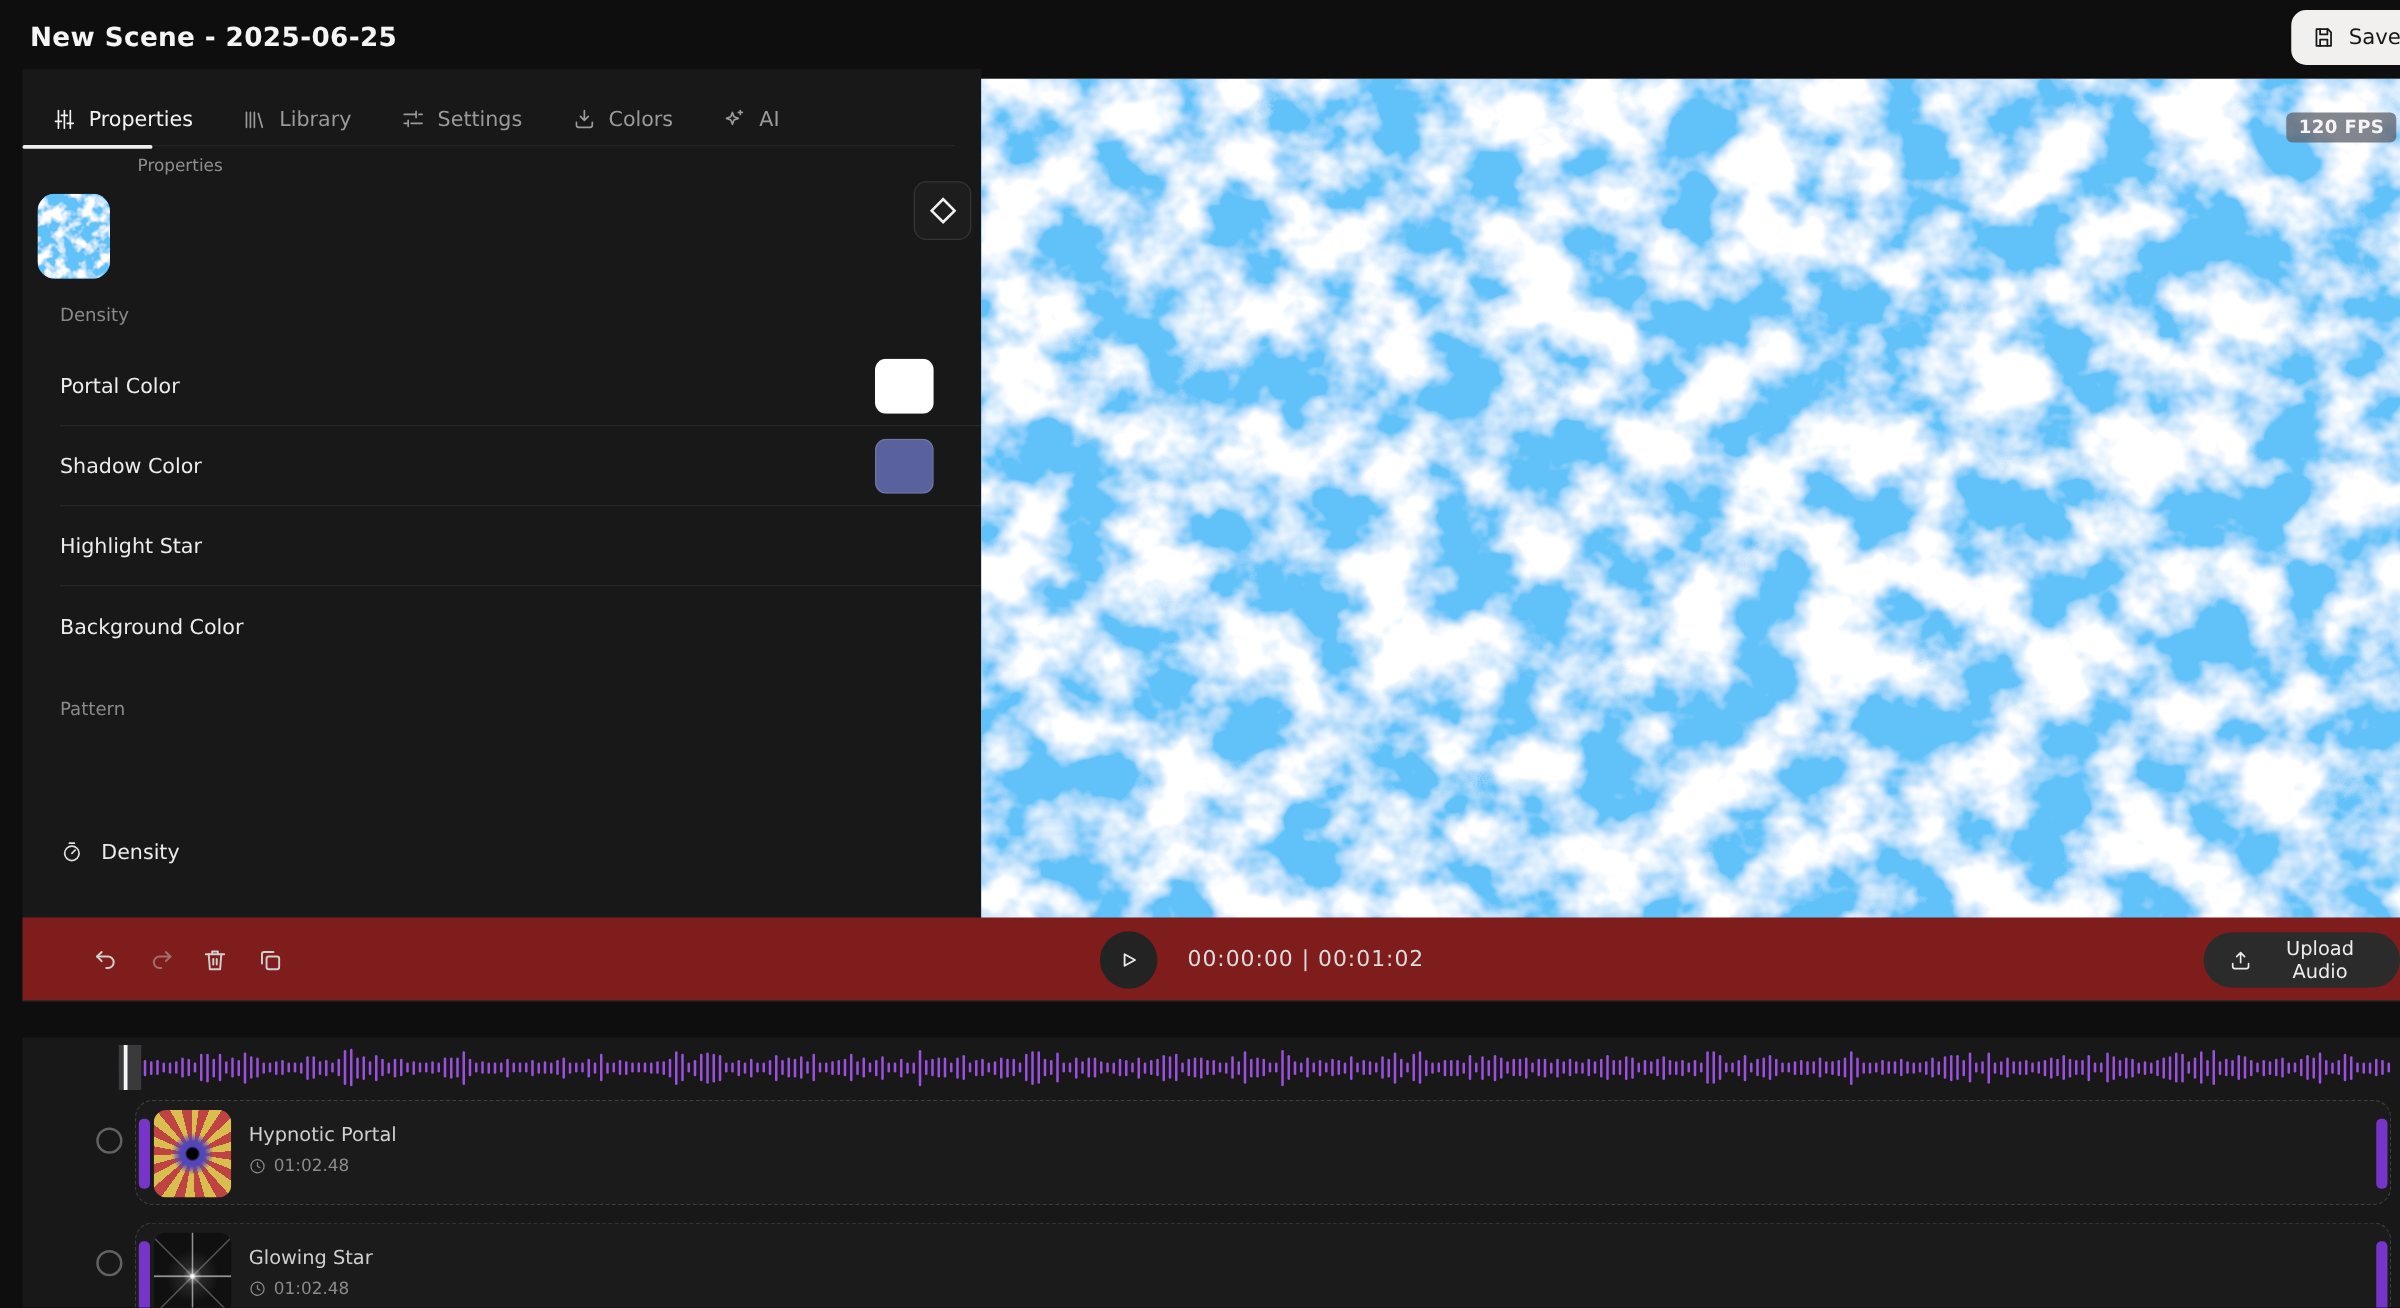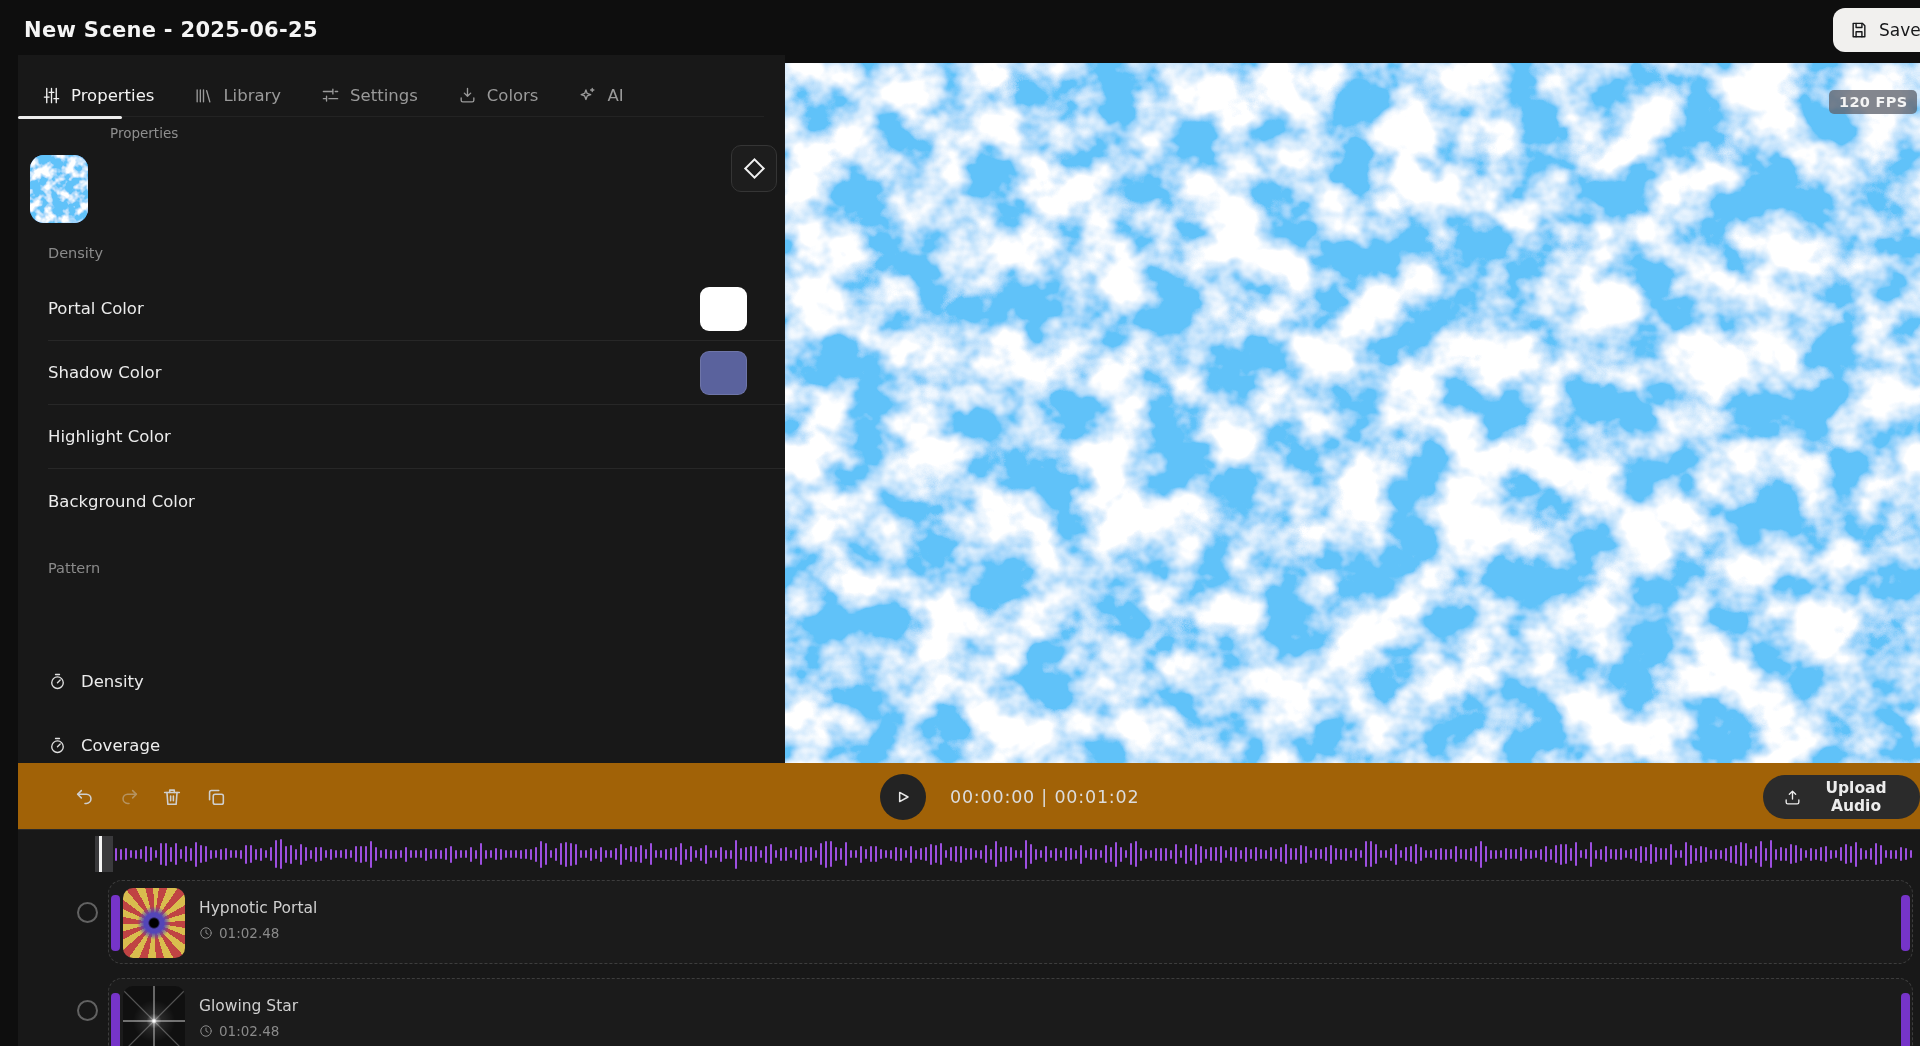--- a/index.html
+++ b/index.html
@@ -61,30 +61,30 @@
   #hex-input { position:absolute; left:15px; top:300px; width:272px; height:47px; background:#151515;
     border:1px solid #3a3a3a; border-radius:10px; color:#f0f0f0; font-size:16.5px; padding:0 16px;
     font-family:inherit; }
 
   
   #preview { left:785px; top:63px; width:1135px; height:700px; background:#fff; overflow:hidden; }
   #fps-badge { left:1829px; top:90px; padding:4px 10px; background:rgba(96,100,110,.78); border-radius:5px;
     font-size:14.5px; font-weight:bold; color:#f4f4f4; letter-spacing:.3px; z-index:5; }
 
   
-  #transport { left:18px; top:763px; width:1902px; height:67px; background:#a16207; border-bottom:1px solid #2a2a2a; }
+  #transport { left:18px; top:734px; width:1902px; height:67px; background:#7f1d1d; border-bottom:1px solid #2a2a2a; }
   .tool-icon { position:absolute; top:23px; width:22px; height:22px; cursor:pointer; display:flex; }
   .tool-icon svg { stroke:#cfcfcf; }
   #undo-btn { left:56px; } #redo-btn { left:100px; opacity:.45; } #trash-btn { left:143px; } #copy-btn { left:187px; }
   #play-btn { position:absolute; left:862px; top:11px; width:46px; height:46px; border-radius:50%;
     background:#232323; border:none; display:flex; align-items:center; justify-content:center; cursor:pointer; }
   #time-display { position:absolute; left:932px; top:24px; font-size:17.5px; color:#dcdcdc; letter-spacing:.8px; }
   #upload-audio-btn { position:absolute; left:1745px; top:12px; height:44px; padding:0 20px; background:#2b2b2b;
     border:none; border-radius:22px; display:flex; align-items:center; gap:10px; color:#ececec;
-    font-size:15.5px; font-family:inherit; cursor:pointer;font-weight:bold; }
+    font-size:15.5px; font-family:inherit; cursor:pointer; }
 
   
   #timeline { left:18px; top:830px; width:1902px; height:216px; background:#181818; }
   #waveform { position:absolute; left:77px; top:6px; width:1820px; height:36px; display:flex;
     align-items:center; gap:3px; overflow:hidden; }
   .wbar { width:2px; background:#9d4fe0; border-radius:1px; flex:0 0 auto; }
   #playhead { position:absolute; left:81px; top:6px; width:3px; height:36px; background:#f5f5f5; z-index:3; }
   #playhead-pad { position:absolute; left:77px; top:6px; width:18px; height:36px; background:#3a3a3c; z-index:2; }
 
   .track-radio { position:absolute; left:59px; width:21px; height:21px; border-radius:50%;
@@ -207,21 +207,21 @@
 
     <div class="prop-row abs" style="top:222px;">
       <span>Portal Color</span>
       <span class="swatch" style="background: rgb(255, 255, 255);"></span>
     </div>
     <div class="prop-row abs" style="top:286px;">
       <span>Shadow Color</span>
       <span class="swatch" style="background: rgb(90, 98, 157);"></span>
     </div>
     <div class="prop-row abs" style="top:350px;">
-      <span>Highlight Color</span>
+      <span>Highlight Star</span>
     </div>
     <div class="prop-row abs no-sep" style="top:414px;">
       <span>Background Color</span>
     </div>
 
     <div id="pattern-label" class="abs section-label">Pattern</div>
 
     <div class="prop-row abs no-sep" style="top:658px;">
       <span class="gauge-icon">
         <svg class="icon" width="19" height="19" viewBox="0 0 24 24" stroke="#e0e0e0">

